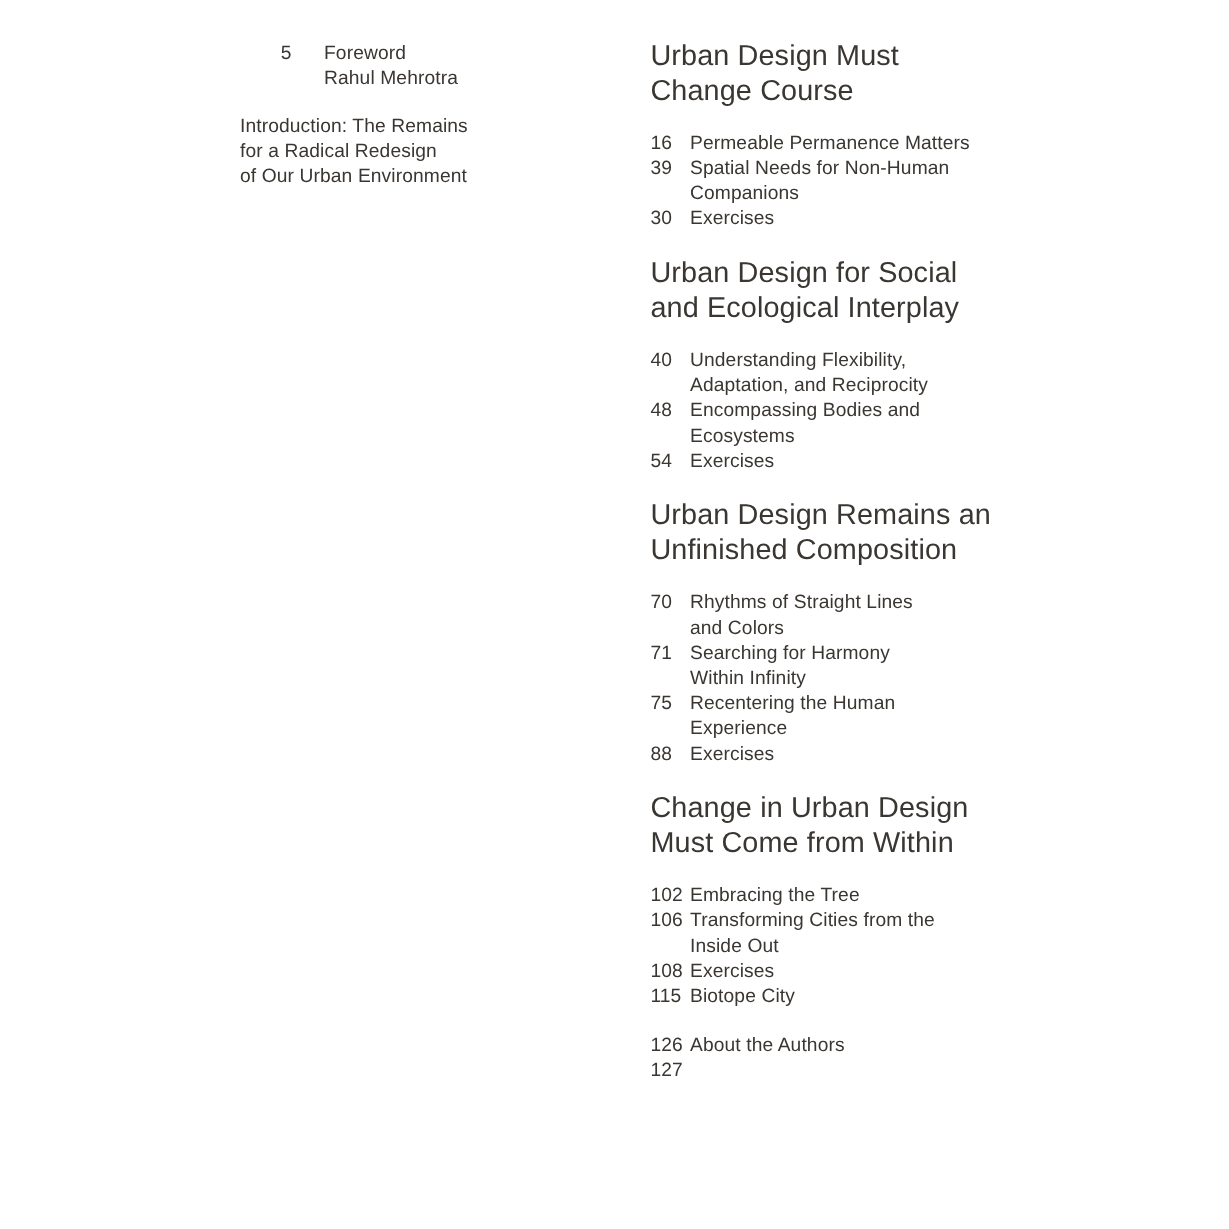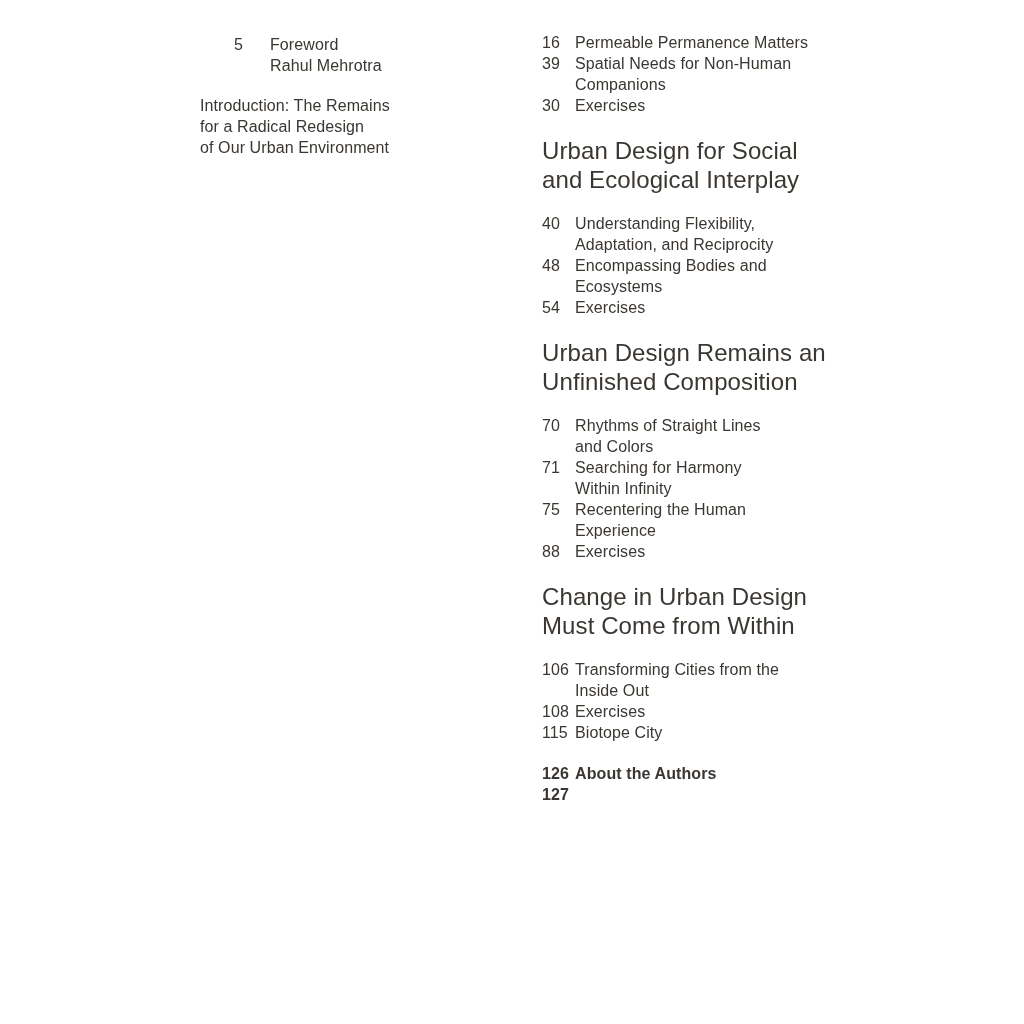--- a/index.html
+++ b/index.html
@@ -44,21 +44,21 @@
     font-weight: 400;
     letter-spacing: 0.1px;
     margin-bottom: 19px;
   }
   .chapters-col .entry { display: flex; }
   .chapters-col .num {
     width: 33px;
     flex: none;
     text-align: left;
   }
-  .back-matter { margin-top: 20px; font-weight: bold; }
+  .back-matter { margin-top: 20px; }
 
   
   .entry, .entry .num, .entry .line {
     font-size: 16px;
     line-height: 21px;
     letter-spacing: 0.1px;
   }
 </style>
 </head>
 <body>
@@ -88,20 +88,27 @@
             <div class="line">of Our Urban Environment</div>
 
         </div>
       </div>
 
   </div>
 
   <div class="chapters-col">
 
       <div class="sec">
+        <div class="sec-heading">
+
+            <div class="hline">Urban Design Must</div>
+
+            <div class="hline">Change Course</div>
+
+        </div>
         <div class="items">
 
             <div class="entry">
               <div class="num">16</div>
               <div class="lines">
 
                   <div class="line">Permeable Permanence Matters</div>
 
               </div>
             </div>
@@ -232,20 +239,28 @@
       <div class="sec">
         <div class="sec-heading">
 
             <div class="hline">Change in Urban Design</div>
 
             <div class="hline">Must Come from Within</div>
 
         </div>
         <div class="items">
 
+            <div class="entry">
+              <div class="num">102</div>
+              <div class="lines">
+
+                  <div class="line">Embracing the Tree</div>
+
+              </div>
+            </div>
 
             <div class="entry">
               <div class="num">106</div>
               <div class="lines">
 
                   <div class="line">Transforming Cities from the</div>
 
                   <div class="line">Inside Out</div>
 
               </div>

